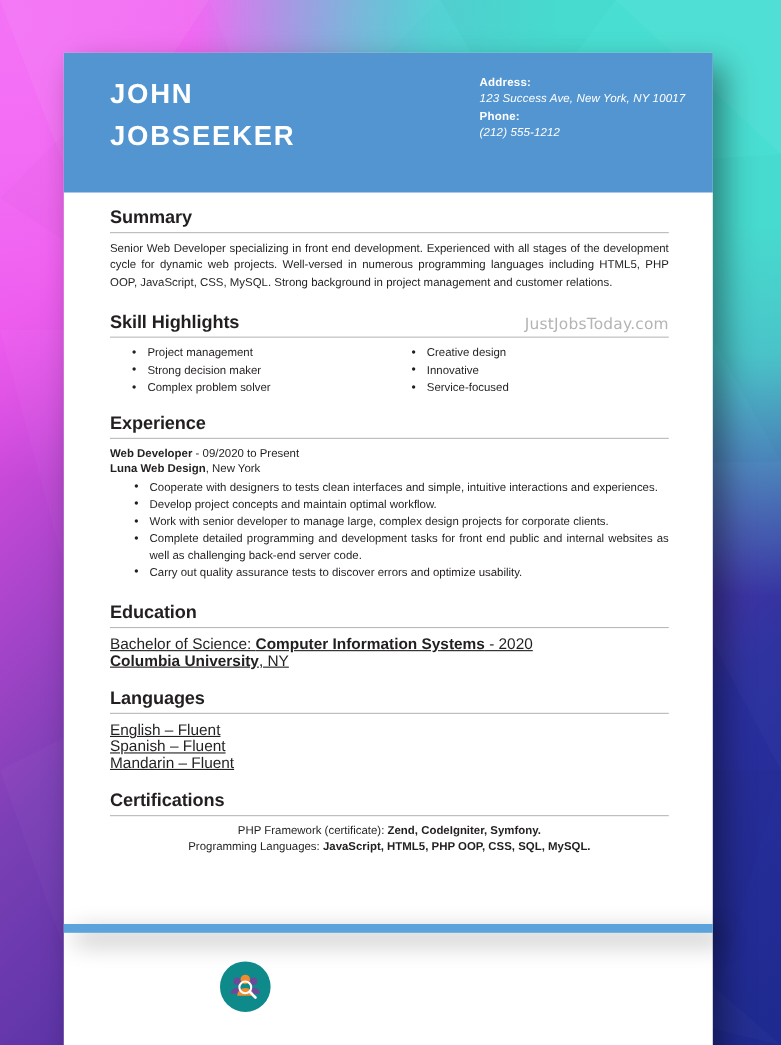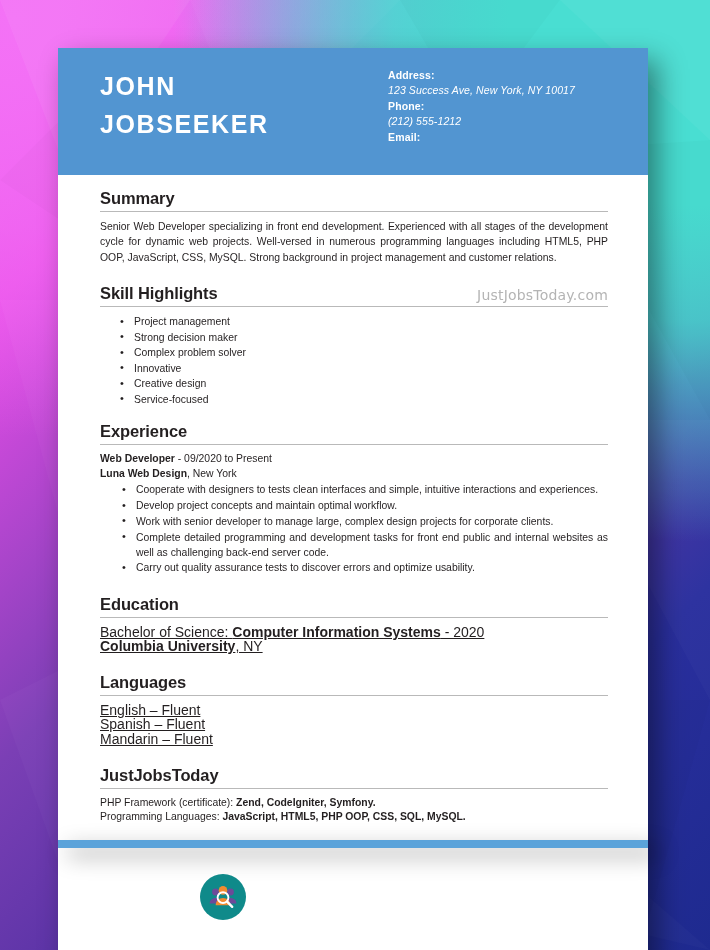--- a/index.html
+++ b/index.html
@@ -78,20 +78,21 @@
     color: #ffffff;
     font-weight: bold;
     font-size: 25px;
     letter-spacing: 1.6px;
     line-height: 33px;
     margin-top: 5px;
   }
   #contact-block {
     padding-top: 3px;
     color: #ffffff;
+    margin-left: 48px;
   }
   .contact-label {
     font-weight: bold;
     font-size: 10.5px;
     line-height: 15px;
     letter-spacing: 0.15px;
   }
   .contact-value {
     font-size: 10.5px;
     line-height: 15px;
@@ -134,21 +135,20 @@
     font-size: 14px;
     color: #b4b4b4;
     letter-spacing: 0.2px;
     font-family: "DejaVu Sans", sans-serif;
   }
 
   
   #skills-wrap {
     display: flex;
     margin-top: 2px;
-    flex-direction: column;
   }
   #skills-wrap > ul { width: 50%; }
   ul.bullets {
     margin: 0;
     padding-left: 34px;
     list-style: none;
   }
   ul.bullets li {
     font-size: 10.4px;
     line-height: 15.5px;
@@ -192,20 +192,21 @@
   .lang-line {
     font-size: 14px;
     line-height: 14.6px;
     color: #231f20;
     text-decoration: underline;
   }
   .cert-line {
     font-size: 10.4px;
     line-height: 14.8px;
     color: #231f20;
+    text-align: center;
   }
 
   
   .gap-lg { height: 17px; }
   .gap-md { height: 13px; }
 
   
   #brand {
     position: absolute;
     left: 0;
@@ -261,21 +262,20 @@
   <div id="resume-header">
     <div id="name-block">
       <div class="name-line">JOHN</div>
       <div class="name-line">JOBSEEKER</div>
     </div>
     <div id="contact-block">
       <div class="contact-label">Address:</div>
       <div class="contact-value">123 Success Ave, New York, NY 10017</div>
       <div class="contact-label">Phone:</div>
       <div class="contact-value">(212) 555-1212</div>
-      <div class="contact-label">Email:</div>
     </div>
   </div>
 
   <div id="resume-body">
 
     <div id="watermark">JustJobsToday.com</div>
 
     <div class="section">
       <div class="section-title">Summary</div>
       <div class="rule"></div>
@@ -287,22 +287,22 @@
     <div class="section">
       <div class="section-title">Skill Highlights</div>
       <div class="rule"></div>
       <div id="skills-wrap">
         <ul class="bullets">
           <li>Project management</li>
           <li>Strong decision maker</li>
           <li>Complex problem solver</li>
         </ul>
         <ul class="bullets">
+          <li>Creative design</li>
           <li>Innovative</li>
-          <li>Creative design</li>
           <li>Service-focused</li>
         </ul>
       </div>
     </div>
 
     <div class="gap-md"></div>
 
     <div class="section">
       <div class="section-title">Experience</div>
       <div class="rule"></div>
@@ -340,21 +340,21 @@
       <div class="section-title">Languages</div>
       <div class="rule"></div>
       <div class="lang-line">English – Fluent</div>
       <div class="lang-line">Spanish – Fluent</div>
       <div class="lang-line">Mandarin – Fluent</div>
     </div>
 
     <div class="gap-lg"></div>
 
     <div class="section">
-      <div class="section-title">JustJobsToday</div>
+      <div class="section-title">Certifications</div>
       <div class="rule"></div>
       <div class="cert-line">
         <span>PHP Framework (certificate): </span><span class="b">Zend, CodeIgniter, Symfony.</span>
       </div>
       <div class="cert-line">
         <span>Programming Languages: </span><span class="b">JavaScript, HTML5, PHP OOP, CSS, SQL, MySQL.</span>
       </div>
     </div>
 
   </div>

